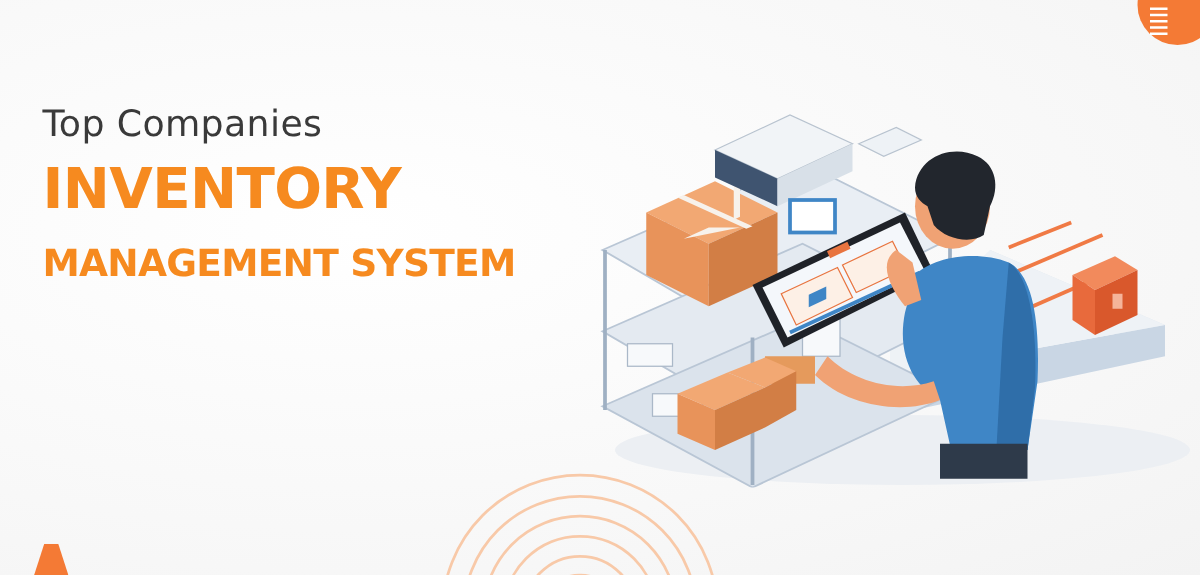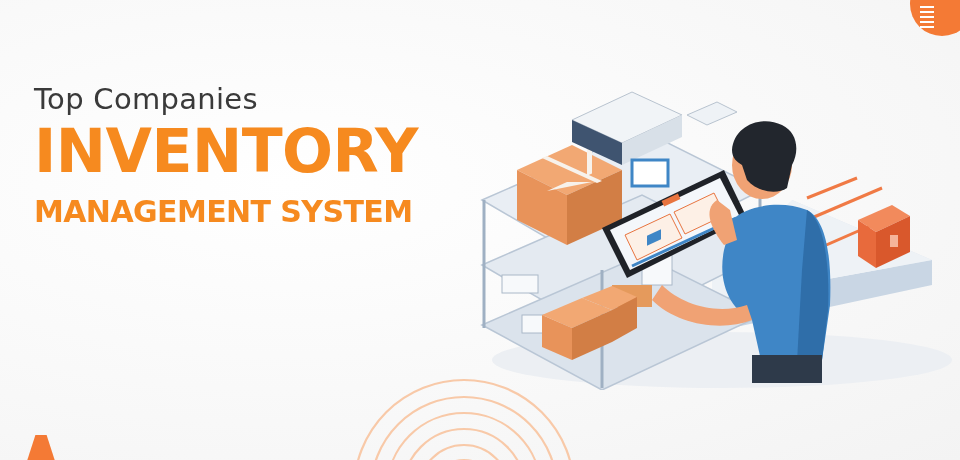--- a/index.html
+++ b/index.html
@@ -2,21 +2,21 @@
 <html><head>
 <meta charset="utf-8">
 <style>
   html,body{margin:0;padding:0;}
   body{width:960px;height:460px;overflow:hidden;background:#fbfbfb;position:relative;font-family:"DejaVu Sans","Liberation Sans",sans-serif;}
   .banner{position:absolute;left:0;top:0;width:960px;height:460px;overflow:hidden;
     background:radial-gradient(ellipse at 30% 40%, #ffffff 0%, #f7f7f7 70%, #f3f3f3 100%);}
   .title-block{position:absolute;left:34px;top:80px;}
   .line1{font-size:29px;color:#3a3a3a;font-weight:normal;letter-spacing:0.3px;line-height:38px;white-space:nowrap;}
   .line2{font-size:32px;color:#1b1b1b;font-weight:bold;line-height:44px;margin-top:10px;white-space:nowrap;letter-spacing:-0.3px;}
-  .line3{font-size:60px;color:#f68a1f;font-weight:bold;line-height:50px;margin-top:8px;white-space:nowrap;letter-spacing:-0.5px;}
+  .line3{font-size:45px;color:#f68a1f;font-weight:bold;line-height:50px;margin-top:8px;white-space:nowrap;letter-spacing:-0.5px;}
   .line4{font-size:30px;color:#f68a1f;font-weight:bold;line-height:36px;white-space:nowrap;letter-spacing:-0.6px;margin-top:18px;}
   .deco-circle{position:absolute;right:-14px;top:-28px;width:64px;height:64px;border-radius:50%;background:#f47a35;}
   .deco-stripes{position:absolute;left:920px;top:6px;width:14px;height:28px;}
   .deco-stripes div{height:2px;background:#fff;margin-bottom:3px;}
   .deco-trap2{position:absolute;left:27px;top:435px;width:28px;height:26px;background:#f47a35;clip-path:polygon(0 100%, 30% 0, 70% 0, 100% 100%);}
   .rings{position:absolute;left:340px;top:340px;width:240px;height:240px;}
   .illus{position:absolute;left:462px;top:70px;width:490px;height:320px;}
 </style>
 </head>
 <body>

